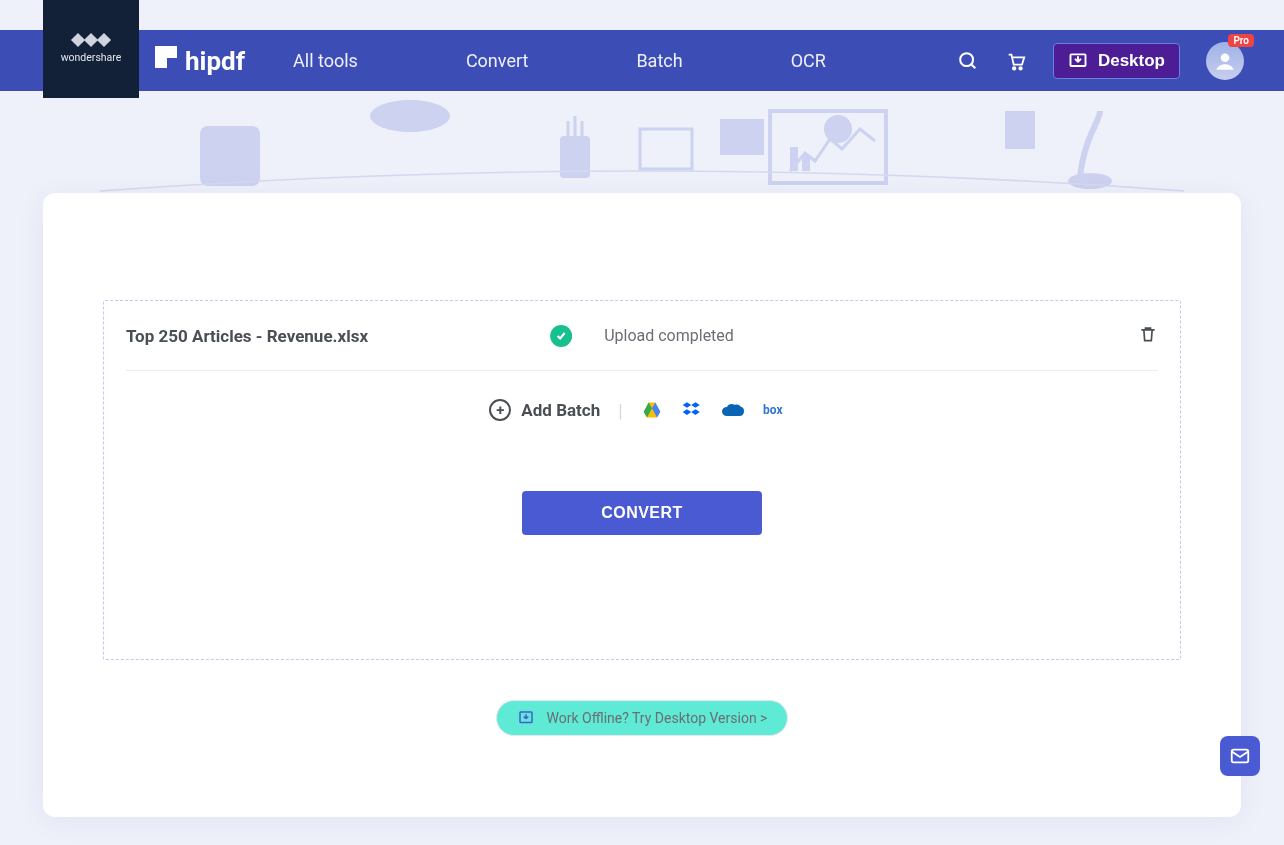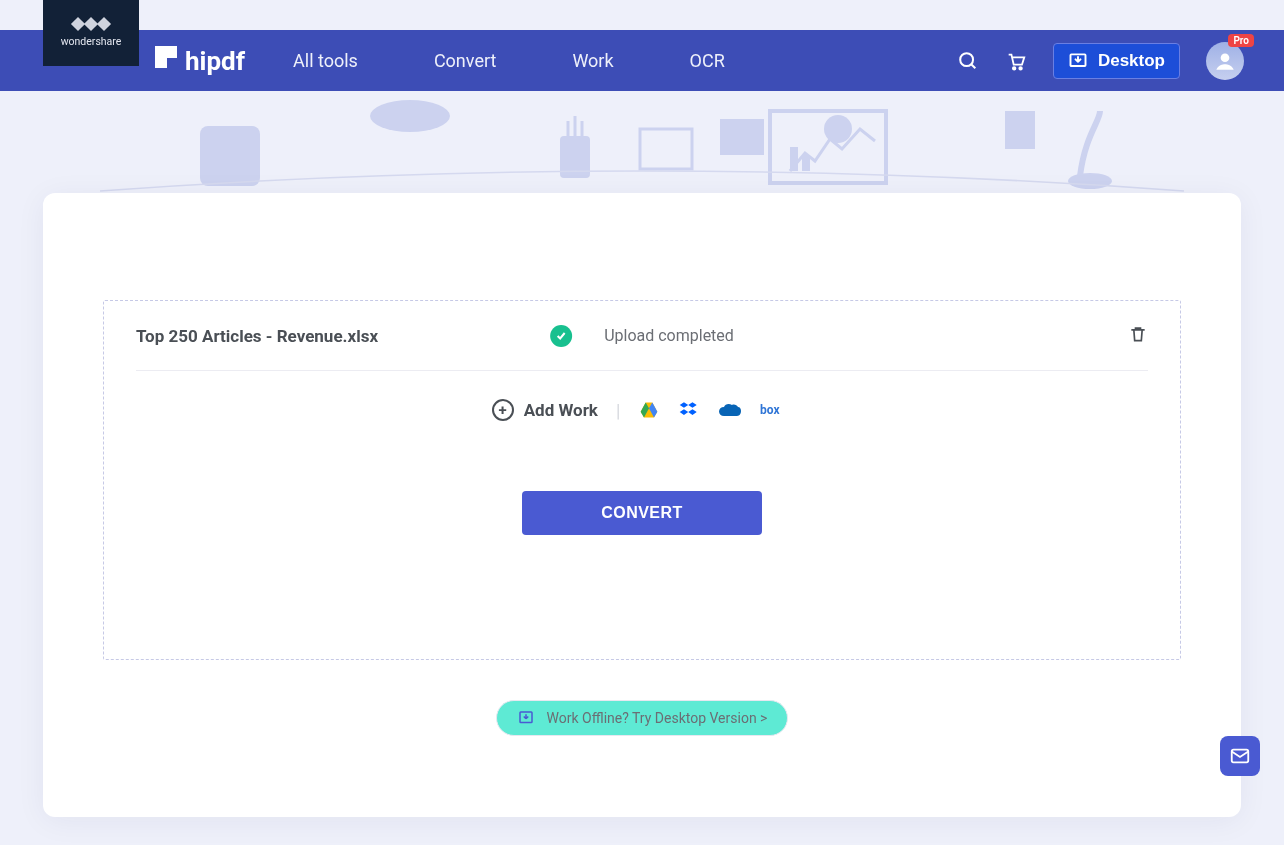--- a/index.html
+++ b/index.html
@@ -17,21 +17,21 @@
   background: #3d4db6;
   display: flex;
   align-items: center;
   position: relative;
 }
 .wondershare-box {
   position: absolute;
   top: -30px;
   left: 43px;
   width: 96px;
-  height: 66px;
+  height: 98px;
   background: #122137;
   color: #e3e6ef;
   display: flex;
   flex-direction: column;
   align-items: center;
   justify-content: center;
   font-size: 10.5px;
   gap: 6px;
 }
 .ws-icon {
@@ -60,38 +60,38 @@
 .brand-icon::after {
   content:"";
   position:absolute;
   right:0; bottom:0;
   width:10px; height:10px;
   background:#3d4db6;
 }
 nav {
   margin-left: 48px;
   display: flex;
-  gap: 76px;
+  gap: 108px;
 }
 nav a {
   color: #eef0fa;
   font-size: 18px;
   text-decoration: none;
   cursor: pointer;
 }
 .header-right {
   margin-left: auto;
   display: flex;
   align-items: center;
   gap: 26px;
   padding-right: 40px;
 }
 .icon-btn { color: #fff; cursor: pointer; display:flex; align-items:center; }
 .desktop-btn {
-  background: #1d4ed8;
+  background: #4c1d95;
   border: 1px solid #6a7fe3;
   color: #fff;
   padding: 7px 14px;
   border-radius: 4px;
   font-size: 17px;
   font-weight: 700;
   display: flex;
   align-items: center;
   gap: 10px;
   cursor: pointer;
@@ -143,21 +143,21 @@
   margin-top: 14px;
   font-size: 16px;
   color: #8b8e94;
 }
 .dropzone {
   margin-top: 62px;
   border: 1px dashed #c6c9e6;
   width: 100%;
   flex: 0 0 360px;
   border-radius: 2px;
-  padding: 0 32px;
+  padding: 0 22px;
   display: flex;
   flex-direction: column;
 }
 .file-row {
   height: 70px;
   display: flex;
   align-items: center;
   border-bottom: 1px solid #ececf2;
 }
 .file-name {
@@ -260,21 +260,21 @@
       </div>
     <div>wondershare</div>
   </div>
   <div class="brand">
     <span class="brand-icon"></span>
     <span>hipdf</span>
   </div>
   <nav>
     <a>All tools</a>
     <a>Convert</a>
-    <a>Work</a>
+    <a>Batch</a>
     <a>OCR</a>
   </nav>
   <div class="header-right">
     <span class="icon-btn">
       <svg width="22" height="22" viewBox="0 0 24 24" fill="none" stroke="#fff" stroke-width="2.2">
           <circle cx="10.5" cy="10.5" r="7"></circle>
           <line x1="20" y1="20" x2="15.5" y2="15.5"></line>
         </svg>
     </span>
     <span class="icon-btn">
@@ -343,21 +343,21 @@
       <span class="trash">
         <svg width="20" height="20" viewBox="0 0 24 24" fill="none" stroke="#4a4f55" stroke-width="2">
             <path d="M4 7h16M9 7V5h6v2M7 7l1 13h8l1-13"></path>
           </svg>
       </span>
     </div>
 
     <div class="add-row">
       <div class="add-file">
         <span class="plus-circle">+</span>
-        <span>Add Work</span>
+        <span>Add Batch</span>
       </div>
       <span class="sep">|</span>
       <span class="cloud-icon">
         <svg width="22" height="20" viewBox="0 0 24 24">
             <path d="M8 3l8 0 6 11-4 7H6l-4-7z" fill="#fbbc04"></path>
             <path d="M8 3L2 14l4 7 6-11z" fill="#34a853"></path>
             <path d="M16 3l6 11-4 7-6-11z" fill="#4285f4"></path>
           </svg>
       </span>
       <span class="cloud-icon">

